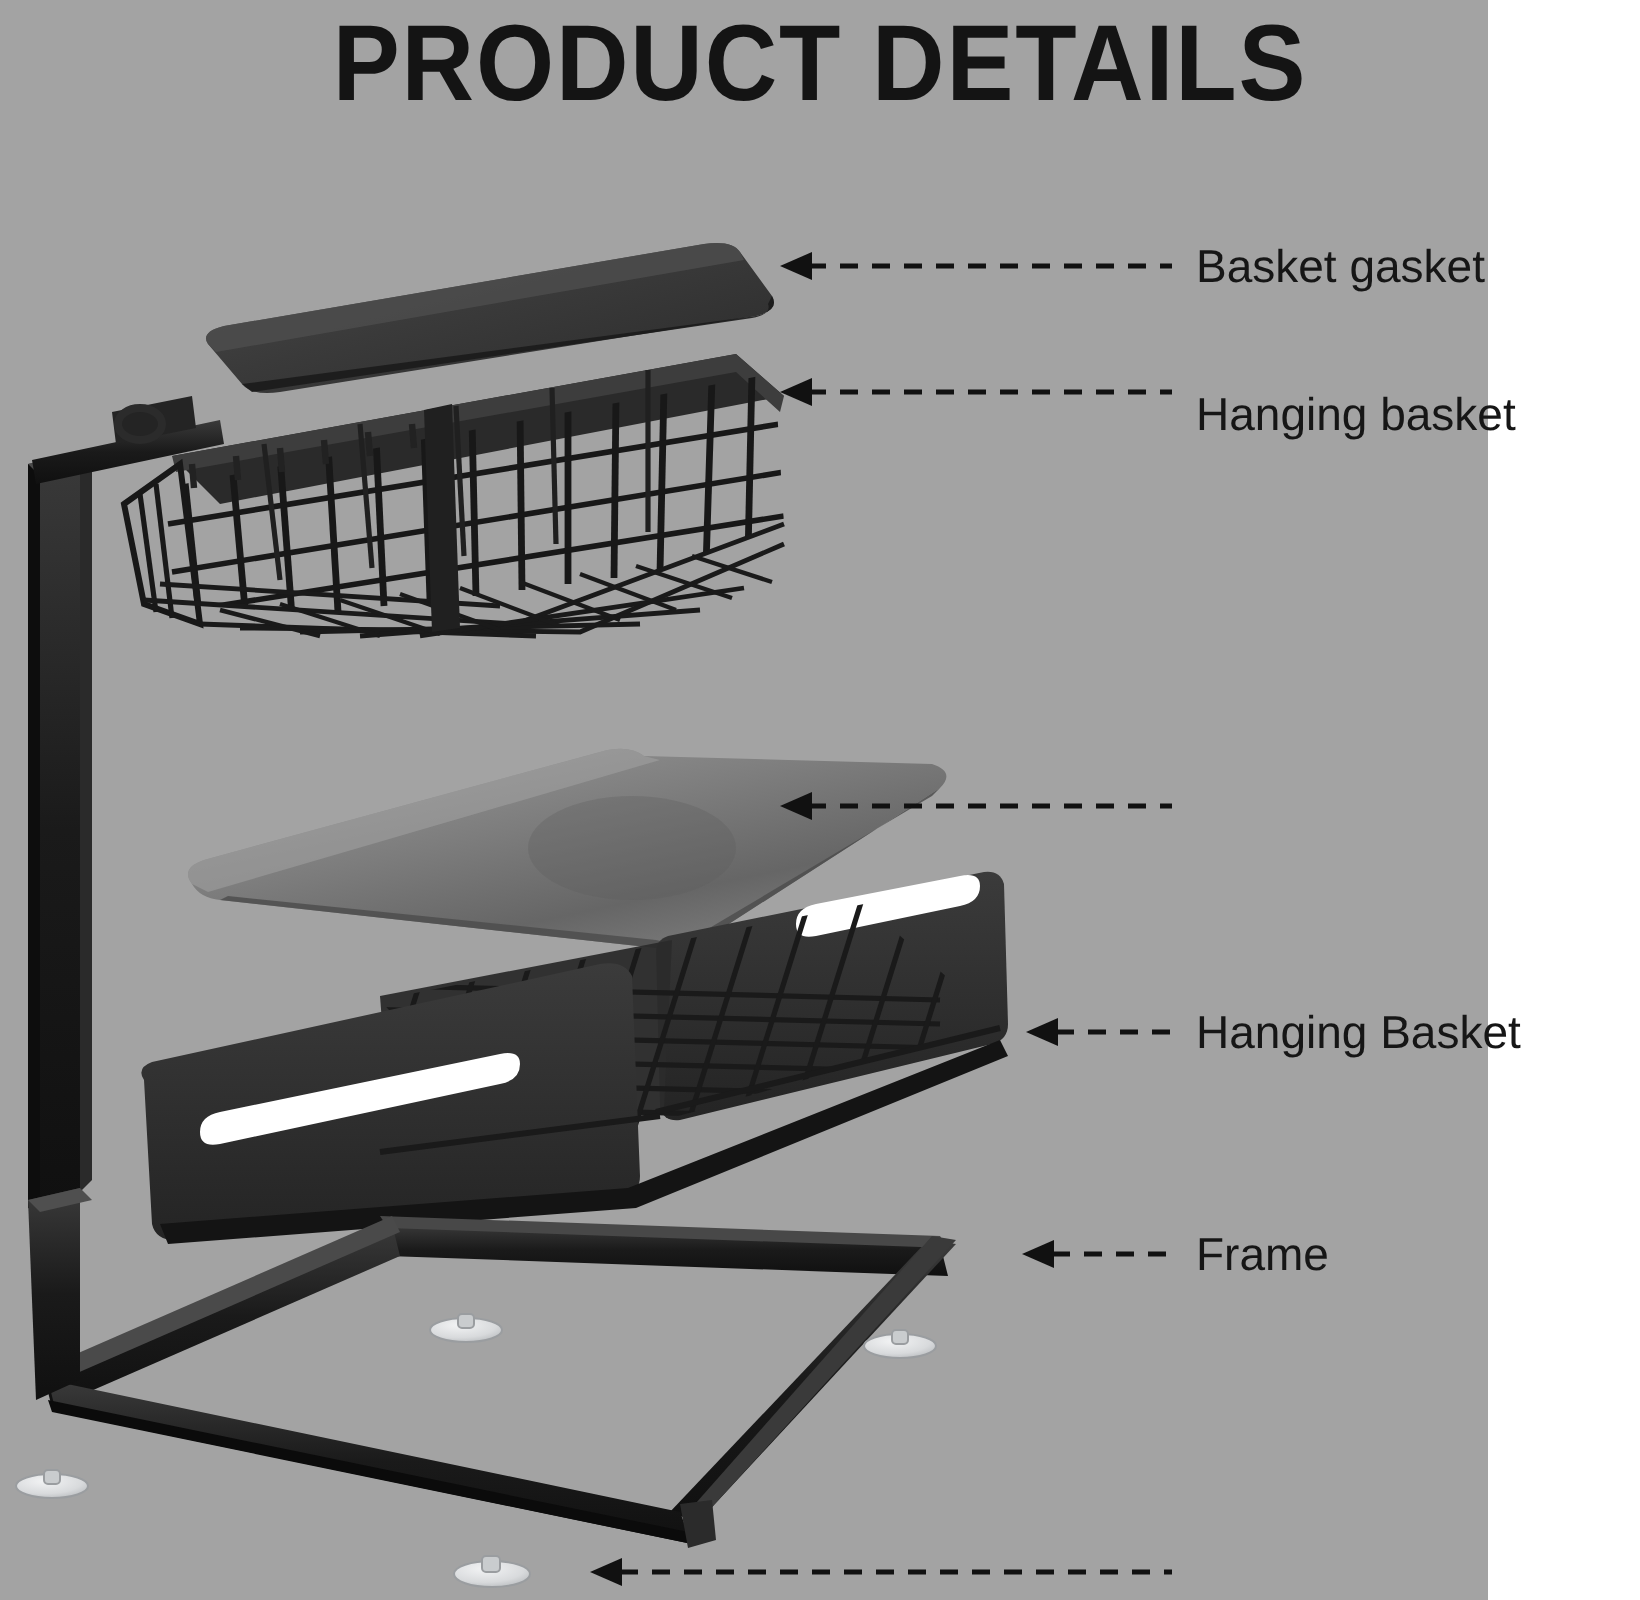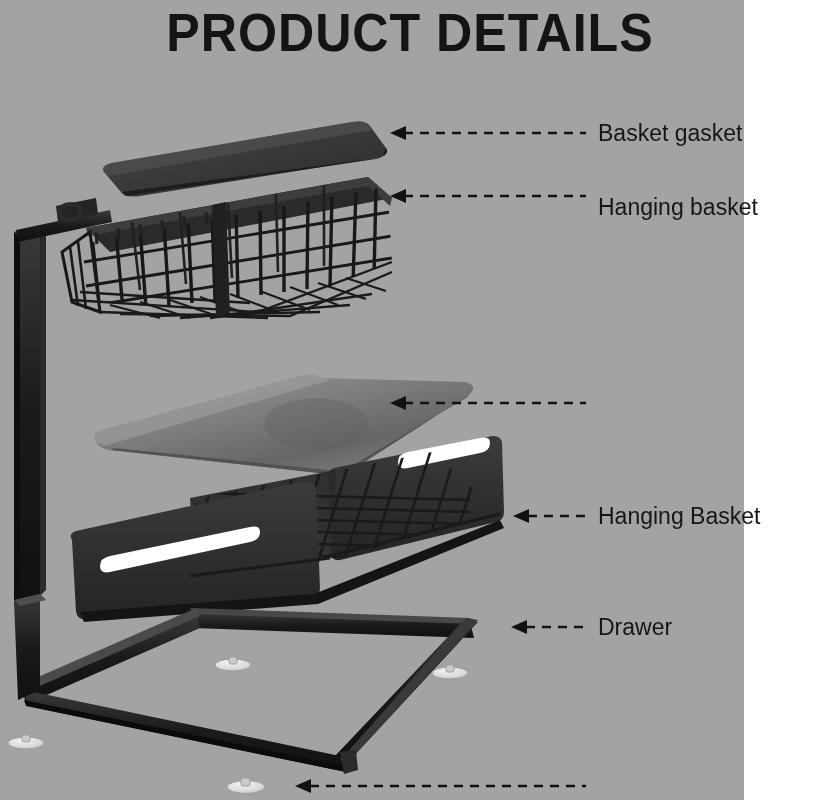--- a/index.html
+++ b/index.html
@@ -320,16 +320,16 @@
     </g>
   </svg>
 
   <div class="callout-label" style="left:598px; top:122px;">Basket gasket</div>
 
   <div class="callout-label" style="left:598px; top:196px;">Hanging basket</div>
 
 
   <div class="callout-label" style="left:598px; top:505px;">Hanging Basket</div>
 
-  <div class="callout-label" style="left:598px; top:616px;">Drawer</div>
+  <div class="callout-label" style="left:598px; top:616px;">Frame</div>
 
 
 </div>
 
 </body></html>

